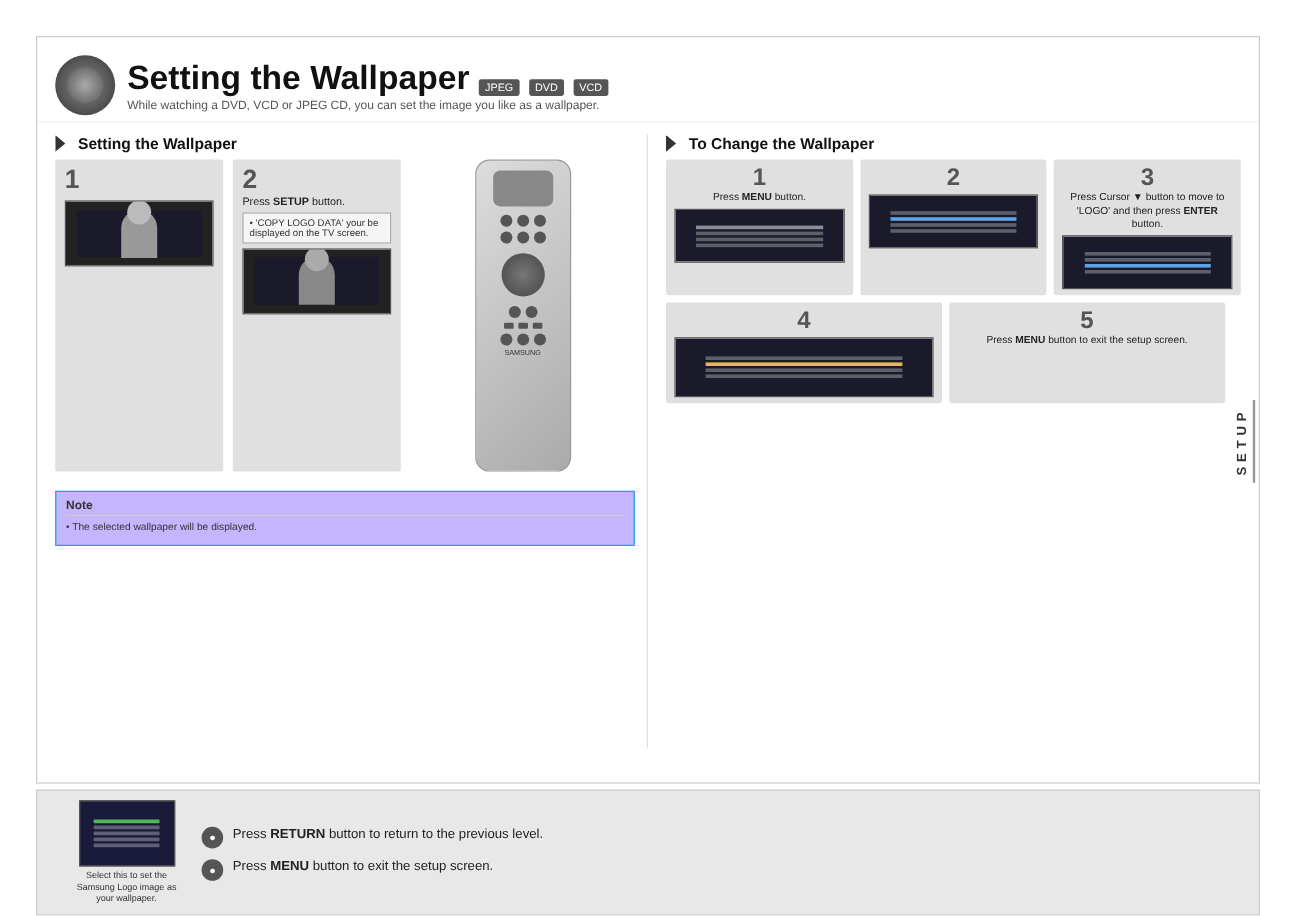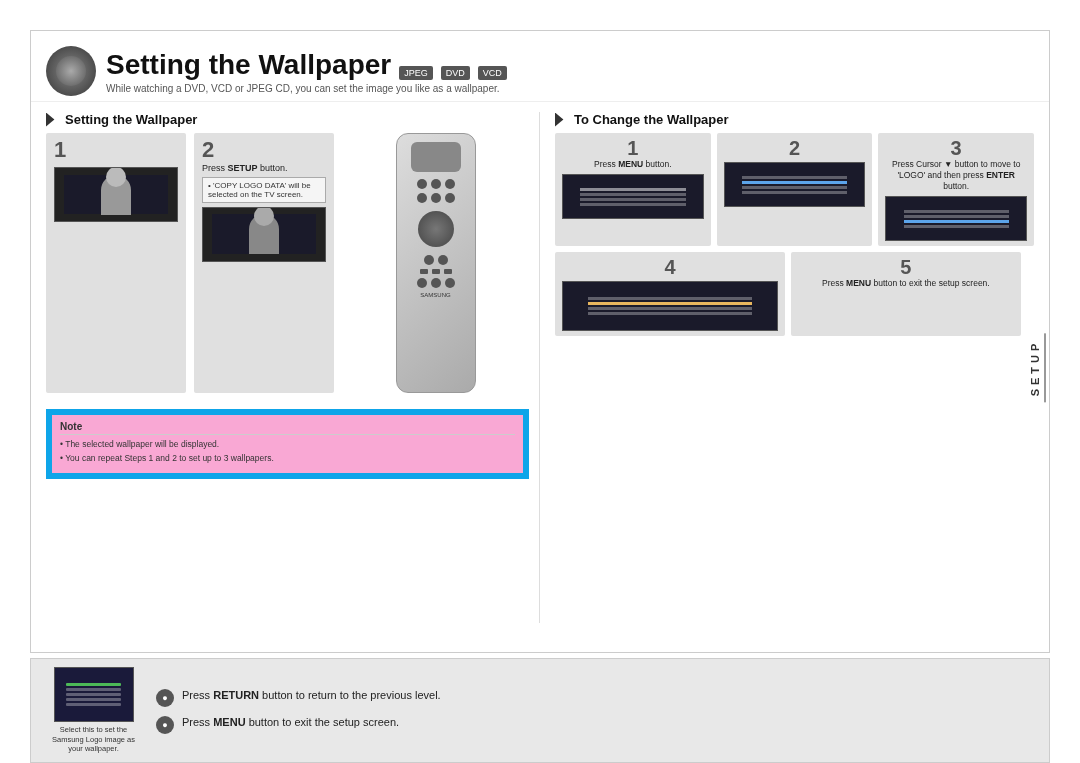--- a/index.html
+++ b/index.html
@@ -231,24 +231,24 @@
     }
 
     .remote-label {
       font-size: 6px;
       color: #333;
       text-align: center;
     }
 
     
     .note-box {
-      border: 6px solid #0ea5e9;
+      border: 1px solid #0ea5e9;
       padding: 6px 8px;
       margin-top: 16px;
-      background: #f9a8d4;
+      background: #c4b5fd;
     }
 
     .note-title {
       font-size: 10px;
       font-weight: bold;
       color: #333;
       border-bottom: 1px solid #ccc;
       margin-bottom: 4px;
       padding-bottom: 2px;
     }
@@ -306,20 +306,21 @@
       font-size: 22px;
       font-weight: bold;
       color: #333;
     }
 
     
     .bottom-thumbs {
       display: flex;
       gap: 24px;
       align-items: flex-start;
+      margin-left: 12px;
     }
 
     .bottom-thumb-item {
       display: flex;
       flex-direction: column;
       align-items: center;
     }
 
     .bottom-screen {
       width: 80px;
@@ -444,21 +445,21 @@
                   <div style="width:20px;height:20px;background:#bbb;border-radius:50%;position:absolute;top:-8px;left:5px;"></div>
                 </div>
               </div>
             </div>
           </div>
         </div>
 
         <div class="step-box" style="max-width:140px;">
           <div class="step-number">2</div>
           <div class="step-text">Press <strong>SETUP</strong> button.</div>
-          <div class="copy-note">• 'COPY LOGO DATA' will be selected on the TV screen.</div>
+          <div class="copy-note">• 'COPY LOGO DATA' your be displayed on the TV screen.</div>
 
           <div class="screen-thumb" style="margin-top:4px;">
             <div style="width:100%;height:100%;background:#222;display:flex;align-items:center;justify-content:center;">
               <div style="width:85%;height:75%;background:#1a1a2a;display:flex;align-items:center;justify-content:center;">
                 <div style="width:30px;height:40px;background:#888;border-radius:15px 15px 0 0;position:relative;">
                   <div style="width:20px;height:20px;background:#aaa;border-radius:50%;position:absolute;top:-8px;left:5px;"></div>
                 </div>
               </div>
             </div>
           </div>
@@ -494,21 +495,20 @@
             </div>
             <div class="remote-label">SAMSUNG</div>
           </div>
         </div>
       </div>
 
       <div class="note-box">
         <div class="note-title">Note</div>
         <div class="note-text">
           <p>• The selected wallpaper will be displayed.</p>
-          <p>• You can repeat Steps 1 and 2 to set up to 3 wallpapers.</p>
         </div>
       </div>
 
     </div>
 
     <div class="right-col" style="position:relative;text-align:center;">
 
       <div class="section-header" style="margin-bottom:6px;">
         <div class="section-header-icon"></div>
         <span class="section-title">To Change the Wallpaper</span>

